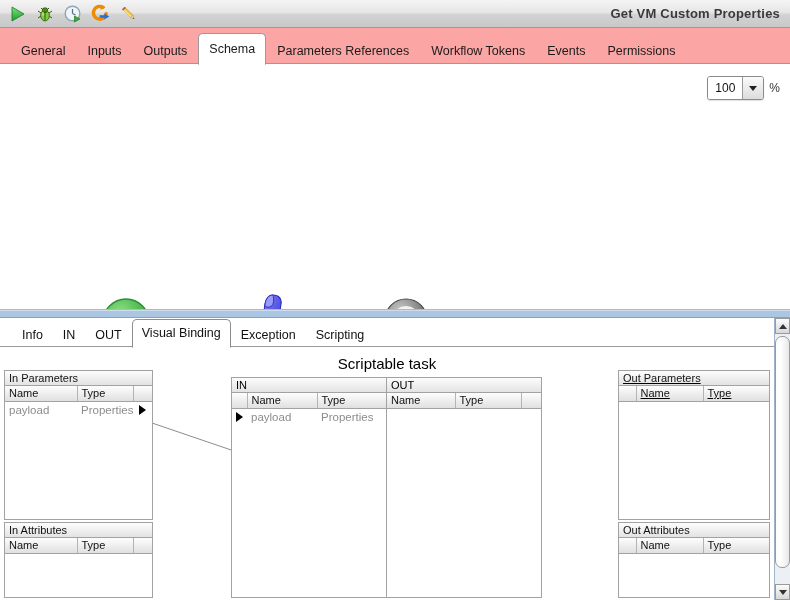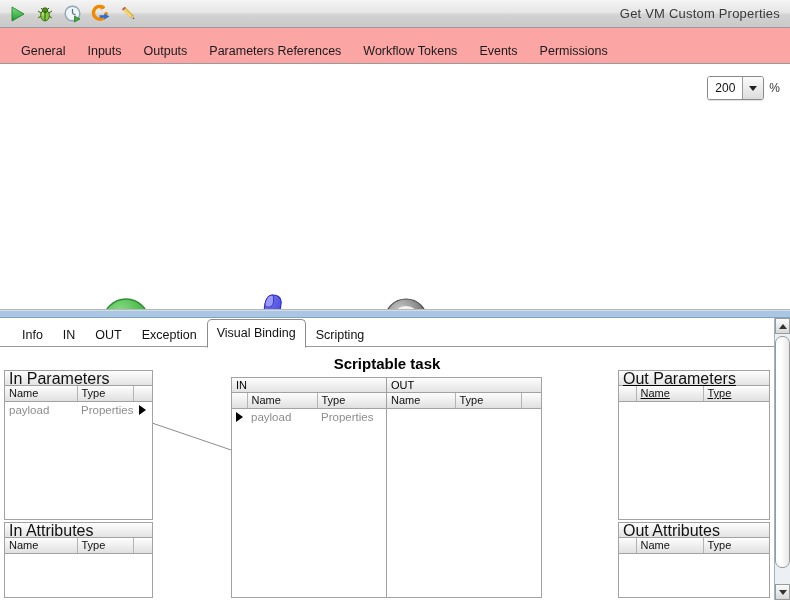--- a/index.html
+++ b/index.html
@@ -31,21 +31,21 @@
   .tb-icons { display: flex; align-items: center; padding-left: 6px; gap: 6px; }
   .tb-btn {
     width: 22px; height: 22px;
     display: flex; align-items: center; justify-content: center;
     cursor: pointer;
   }
   .app-title {
     position: absolute;
     right: 10px; top: 0; height: 28px;
     line-height: 28px;
-    font-weight: normal;
+    font-weight: bold;
     font-size: 13px;
     color: #3a3a3a;
     letter-spacing: 0.2px;
   }
 
   
   .tabbar {
     position: absolute; left: 0; top: 28px;
     width: 790px; height: 36px;
     background: #fca5a5;
@@ -195,21 +195,21 @@
     position: absolute;
     background: #ffffff;
     border: 1px solid #a2a2a2;
     box-sizing: border-box;
     overflow: hidden;
   }
   .panel-title {
     height: 15px;
     line-height: 15px;
     padding-left: 4px;
-    font-size: 16px;
+    font-size: 11px;
     color: #111;
     background: linear-gradient(to bottom,#fdfdfd,#e3e3e3);
     border-bottom: 1px solid #a2a2a2;
     box-sizing: border-box;
     white-space: nowrap;
   }
   table.grid {
     width: 100%;
     border-collapse: collapse;
     table-layout: fixed;
@@ -250,21 +250,21 @@
     border-top: 5px solid transparent;
     border-bottom: 5px solid transparent;
     border-left: 7px solid #000;
     vertical-align: middle;
   }
 
   .center-title {
     position: absolute;
     text-align: center;
     font-size: 15px;
-    font-weight: bold;
+    font-weight: normal;
     color: #000;
     width: 100%;
   }
 
   .center-panel {
     position: absolute;
     border: 1px solid #a2a2a2;
     background: #ffffff;
     box-sizing: border-box;
     display: flex;
@@ -401,32 +401,33 @@
     </div>
 
     <div class="app-title">Get VM Custom Properties</div>
   </div>
 
   <div class="tabbar">
     <div class="tabstrip">
       <div class="tab">General</div>
       <div class="tab">Inputs</div>
       <div class="tab">Outputs</div>
+      <div class="tab active">Schema</div>
       <div class="tab">Parameters References</div>
       <div class="tab">Workflow Tokens</div>
       <div class="tab">Events</div>
       <div class="tab">Permissions</div>
     </div>
   </div>
 
   <div class="canvas">
 
     <div class="zoom-wrap">
       <div class="zoom-box">
-        <div class="zoom-val">200</div>
+        <div class="zoom-val">100</div>
         <div class="zoom-arrow">
           <span class="caret-down"></span>
         </div>
       </div>
       <div class="zoom-pct">%</div>
     </div>
 
     <div class="flow">
 
       <div class="node" style="left:100px; top:232px;">
@@ -492,22 +493,22 @@
 
   <div class="splitter"></div>
 
   <div class="bottom">
 
     <div class="subtabbar">
       <div class="subtabstrip">
         <div class="subtab">Info</div>
         <div class="subtab">IN</div>
         <div class="subtab">OUT</div>
+        <div class="subtab active">Visual Binding</div>
         <div class="subtab">Exception</div>
-        <div class="subtab active">Visual Binding</div>
         <div class="subtab">Scripting</div>
       </div>
     </div>
 
     <div class="binding-area">
 
       <svg class="connector">
         <line x1="152" y1="76" x2="240" y2="106" stroke="#8d8d8d" stroke-width="1"></line>
       </svg>
 

